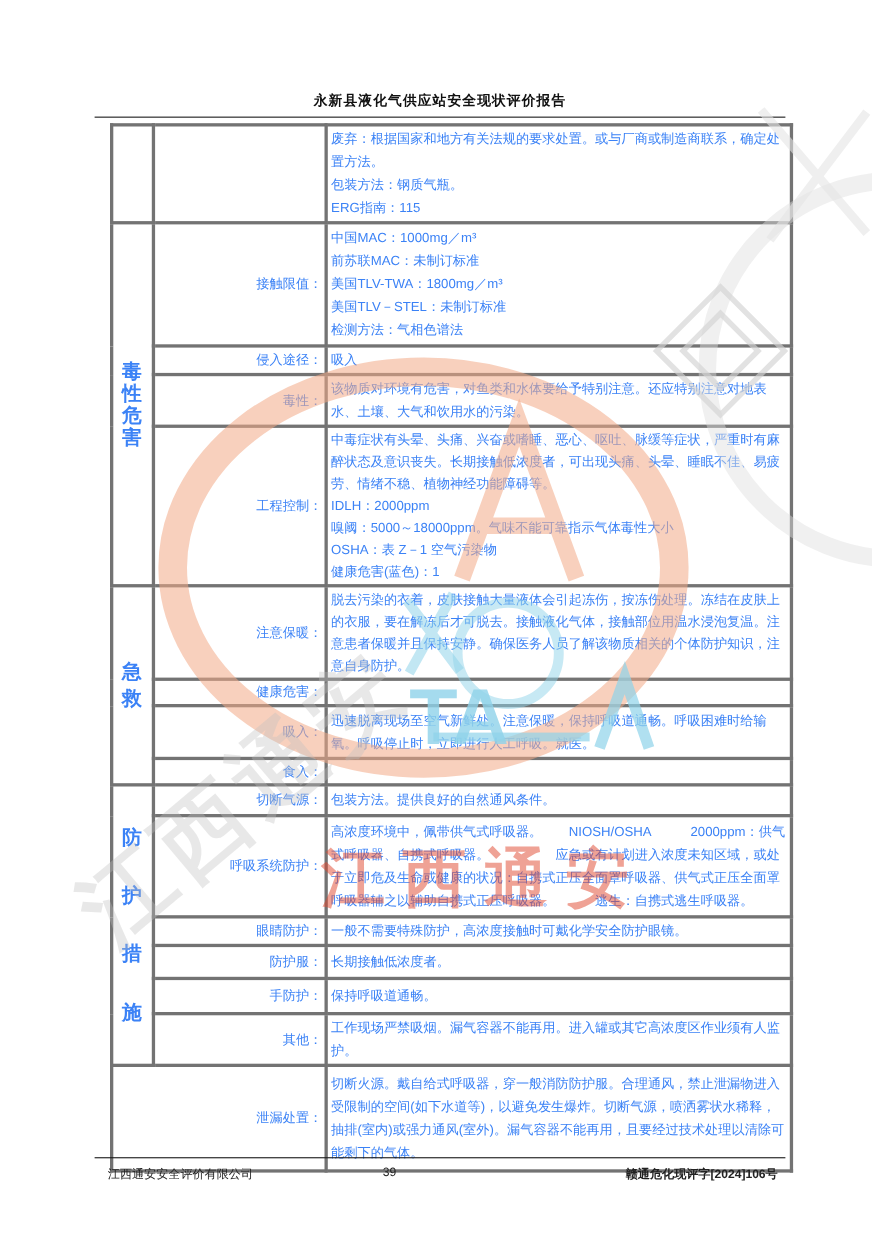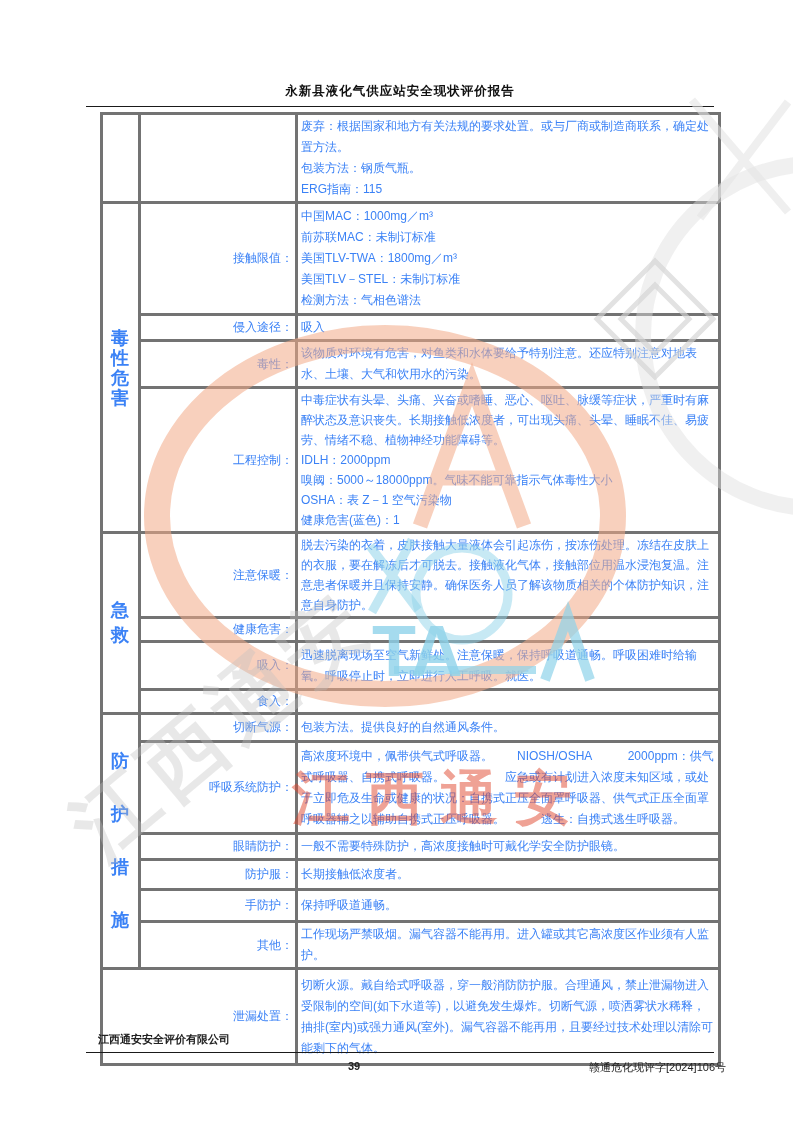--- a/index.html
+++ b/index.html
@@ -38,23 +38,23 @@
     text-align:right;vertical-align:middle;padding:1px 2px 1px 1px;
     line-height:19px;white-space:nowrap;
   }
   td.cnt{
     text-align:left;vertical-align:middle;padding:1px 2px 1px 3px;
     line-height:21px;white-space:pre-wrap;word-break:break-all;
   }
   td.cnt.lh20{line-height:20px;}
   
   .footer-rule{position:absolute;top:1036px;left:86px;width:628px;border-top:1.5px solid #1a1a1a;}
-  .footer-company{position:absolute;top:1016px;left:98px;font-size:11px;color:#222;font-weight:bold;}
-  .footer-page{position:absolute;top:1044px;left:336px;width:36px;text-align:center;font-size:11px;color:#222;font-weight:bold;}
-  .footer-docno{position:absolute;top:1044px;right:67px;font-size:11px;color:#222;}
+  .footer-company{position:absolute;top:1044px;left:98px;font-size:11px;color:#222;}
+  .footer-page{position:absolute;top:1044px;left:336px;width:36px;text-align:center;font-size:11px;color:#222;}
+  .footer-docno{position:absolute;top:1044px;right:86px;font-size:11px;color:#222;font-weight:bold;}
   
   .watermark{position:absolute;inset:0;z-index:3;pointer-events:none;}
 </style>
 </head>
 <body>
 
 <div class="page">
   <div class="content-layer">
 
     <div class="doc-title">永新县液化气供应站安全现状评价报告</div>

